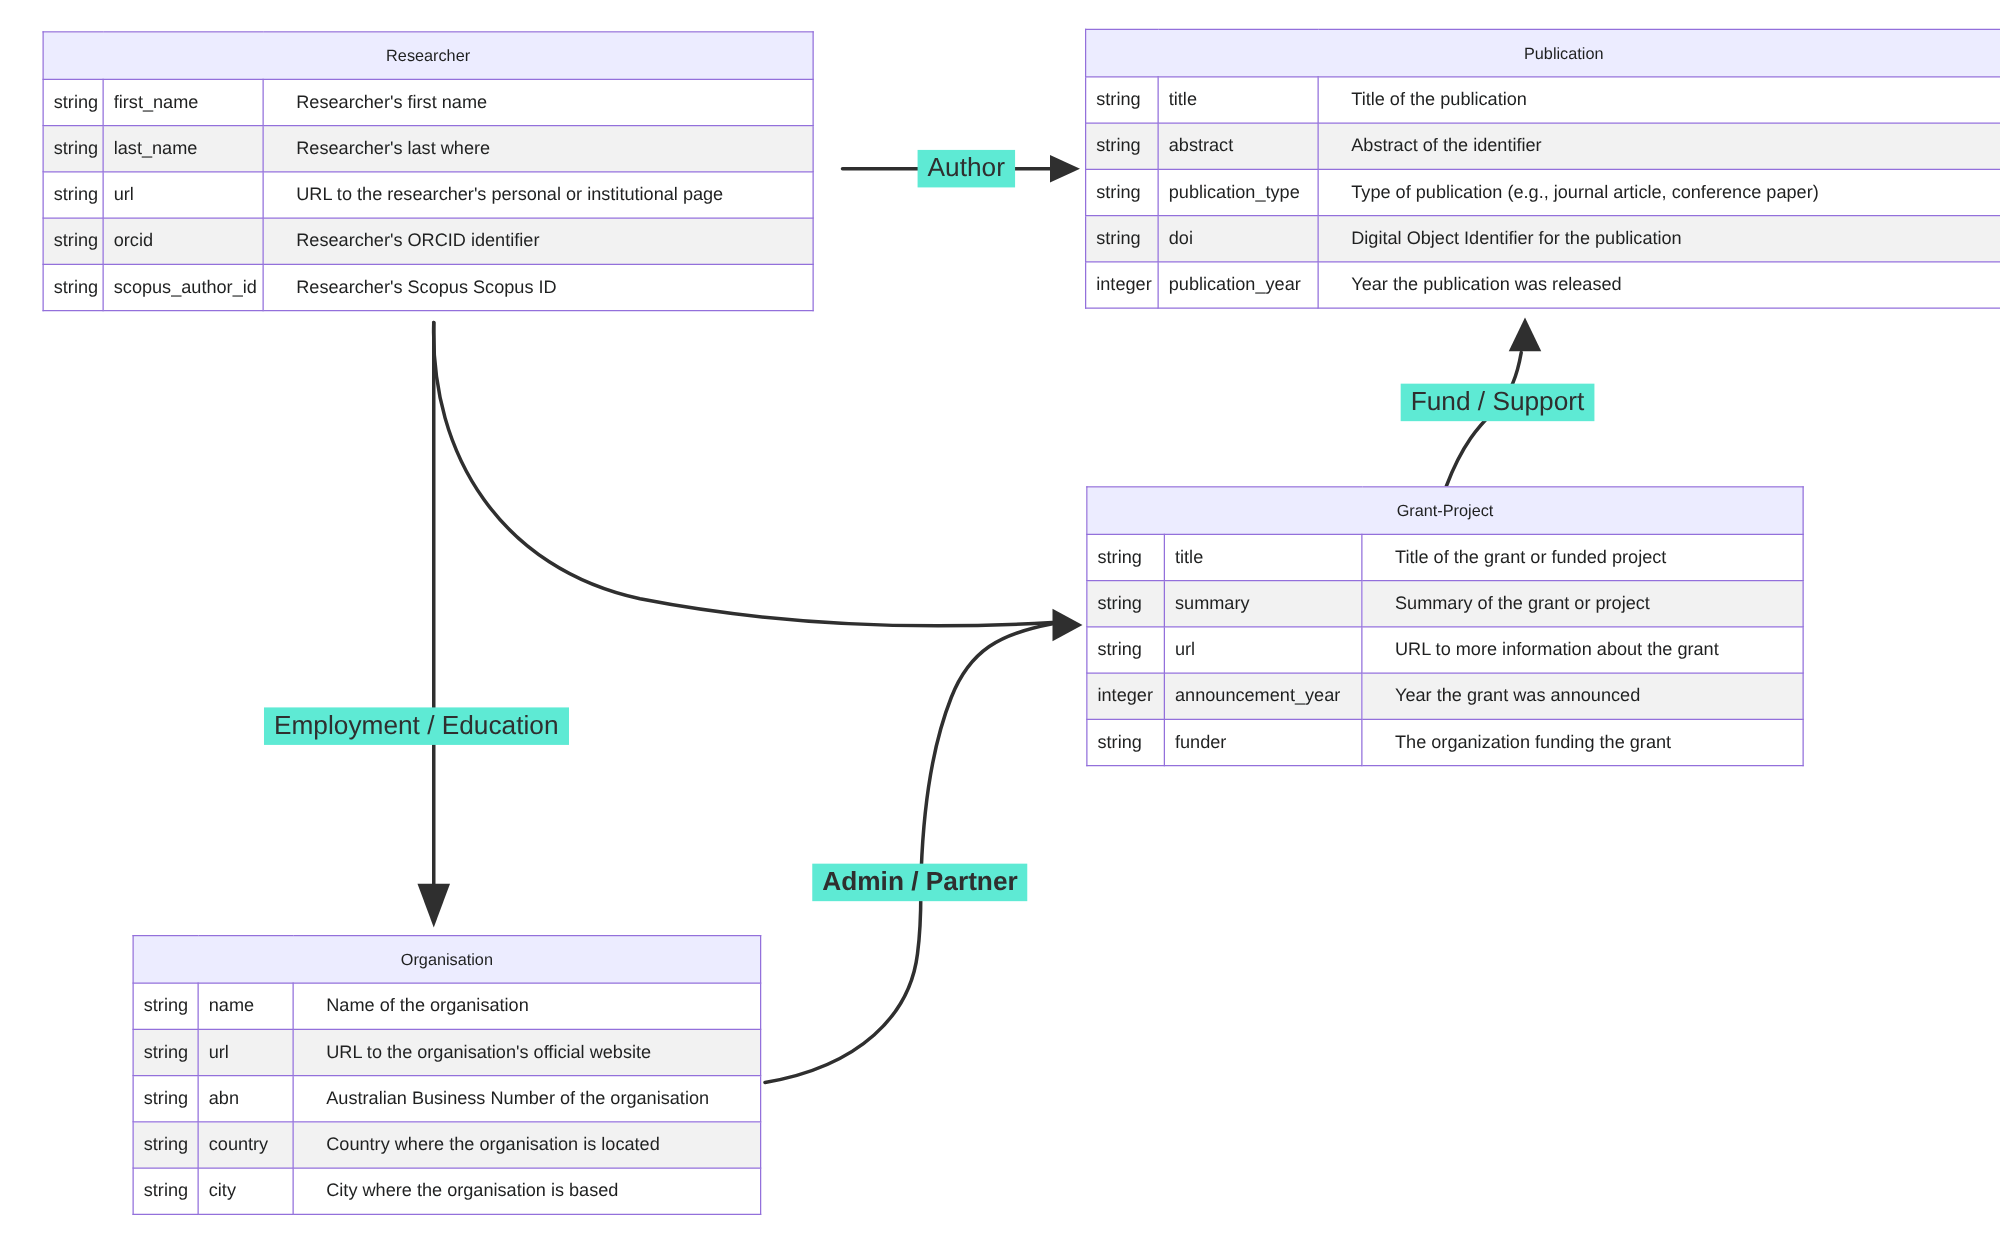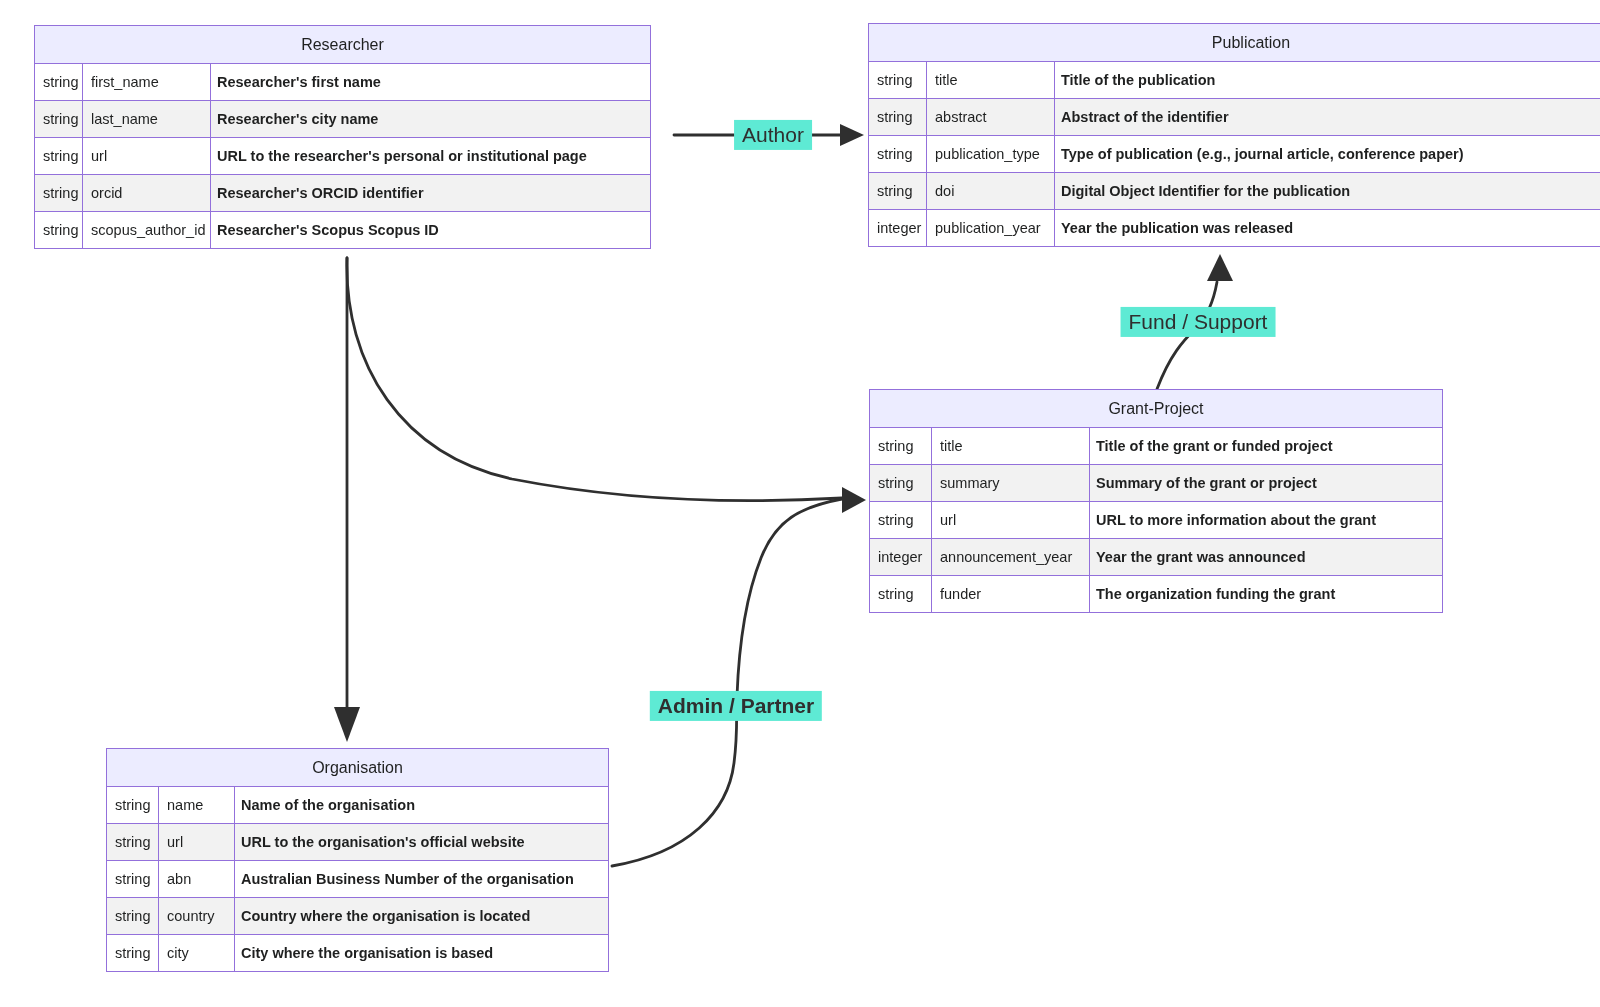--- a/index.html
+++ b/index.html
@@ -29,27 +29,27 @@
   }
   table.entity th, table.entity td {
     border: 1px solid #9370DB;
     height: 36px;
     padding: 0 8px;
     white-space: nowrap;
     overflow: hidden;
   }
   table.entity th {
     background: #ECECFF;
-    font-size: 16px;
+    font-size: 13px;
     font-weight: 400;
     text-align: center;
     height: 37px;
   }
   table.entity tr.alt td { background: #f2f2f2; }
-  table.entity td.c-desc { padding-left: 6px; font-weight: bold; }
+  table.entity td.c-desc { padding-left: 26px; }
   .edge-label {
     position: absolute;
     transform: translate(-50%, -50%);
     background: #5eead4;
     color: #2f2f2f;
     font-size: 21px;
     line-height: 1.15;
     padding: 3px 8px;
     white-space: nowrap;
   }
@@ -70,20 +70,21 @@
     <g fill="#2f2f2f" stroke="none">
       <polygon points="864,135 840,124 840,146"></polygon>
       <polygon points="347,742 334,707 360,707"></polygon>
       <polygon points="866,500 842,487 842,513"></polygon>
       <polygon points="1220,254 1207,281 1233,281"></polygon>
     </g>
   </svg>
 
   <div class="edge-label" style="left:773px; top:135px;">Author</div>
   <div class="edge-label" style="left:1198px; top:322px;">Fund / Support</div>
+  <div class="edge-label" style="left:333px; top:581px;">Employment / Education</div>
   <div class="edge-label" style="left:736px; top:706px;font-weight:bold;">Admin / Partner</div>
 
   <table class="entity" style="left:34px; top:25px; width:617px;">
     <colgroup>
         <col style="width:48px">
         <col style="width:128px">
         <col>
       </colgroup>
     <thead>
       <tr>
@@ -92,21 +93,21 @@
     </thead>
     <tbody>
       <tr>
         <td class="c-type">string</td>
         <td class="c-name">first_name</td>
         <td class="c-desc">Researcher's first name</td>
       </tr>
       <tr class="alt">
         <td class="c-type">string</td>
         <td class="c-name">last_name</td>
-        <td class="c-desc">Researcher's city name</td>
+        <td class="c-desc">Researcher's last where</td>
       </tr>
       <tr>
         <td class="c-type">string</td>
         <td class="c-name">url</td>
         <td class="c-desc">URL to the researcher's personal or institutional page</td>
       </tr>
       <tr class="alt">
         <td class="c-type">string</td>
         <td class="c-name">orcid</td>
         <td class="c-desc">Researcher's ORCID identifier</td>

